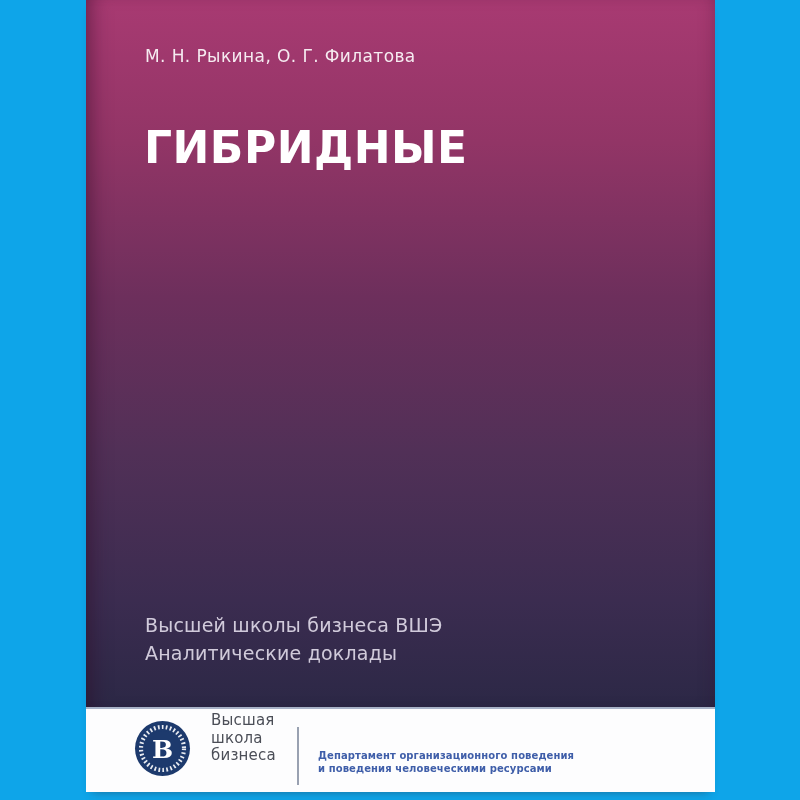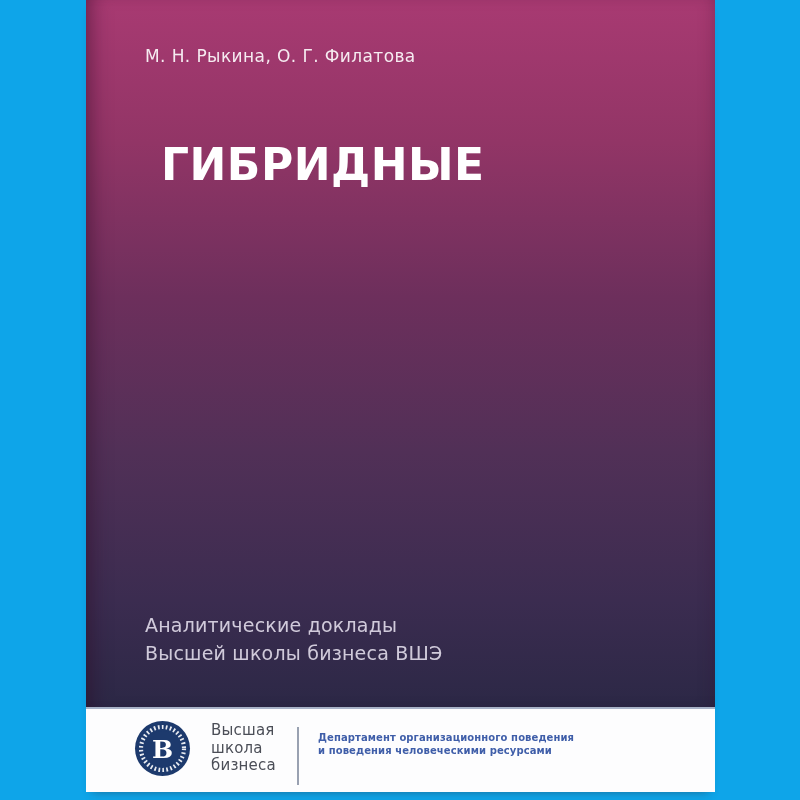--- a/index.html
+++ b/index.html
@@ -59,21 +59,21 @@
     font-size: 17px;
     font-weight: 500;
     letter-spacing: 0.4px;
     color: rgba(255, 255, 255, 0.9);
     white-space: nowrap;
   }
   .cover-title {
     position: absolute;
     left: 58px;
     top: 120px;
-    margin: 17px;
+    margin: 0;
     font-size: 44px;
     line-height: 56px;
     font-weight: 800;
     letter-spacing: 0.5px;
     color: #ffffff;
   }
   .cover-title span { display: block; }
   .cover-series {
     position: absolute;
     left: 59px;
@@ -97,40 +97,40 @@
   .hse-logo {
     position: absolute;
     left: 48px;
     top: 11px;
     width: 57px;
     height: 57px;
   }
   .hse-name {
     position: absolute;
     left: 125px;
-    top: 13px;
+    top: 3px;
     font-size: 15px;
     line-height: 17.5px;
     font-weight: 500;
     letter-spacing: 0.2px;
     color: var(--hse_text);
   }
   .hse-name span { display: block; }
   .footer-divider {
     position: absolute;
     left: 211px;
     top: 18px;
     width: 2px;
     height: 58px;
     background: var(--divider);
   }
   .dept-text {
     position: absolute;
     left: 232px;
-    top: 22px;
+    top: 40px;
     font-size: 10px;
     line-height: 13px;
     font-weight: 700;
     letter-spacing: 0.1px;
     color: var(--dept_blue);
   }
   .dept-text span { display: block; }
 </style>
 </head>
 <body>
@@ -139,22 +139,22 @@
   <div class="book">
 
     <div class="cover-front">
       <div class="cover-authors">М. Н. Рыкина, О. Г. Филатова</div>
 
       <h1 class="cover-title">
         <span>ГИБРИДНЫЕ</span>
       </h1>
 
       <div class="cover-series">
+        <span>Высшей школы бизнеса ВШЭ</span>
         <span>Аналитические доклады</span>
-        <span>Высшей школы бизнеса ВШЭ</span>
       </div>
     </div>
 
     <div class="cover-bottom-edge"></div>
 
     <div class="cover-footer">
 
       <svg class="hse-logo" viewBox="0 0 57 57">
         <circle cx="28.5" cy="28.5" r="27.5" fill="#1d3a6d"></circle>
         <circle cx="28.5" cy="28.5" r="21.5" fill="none" stroke="#ffffff" stroke-width="4.2" stroke-dasharray="1.7 2.3" opacity="0.9"></circle>

